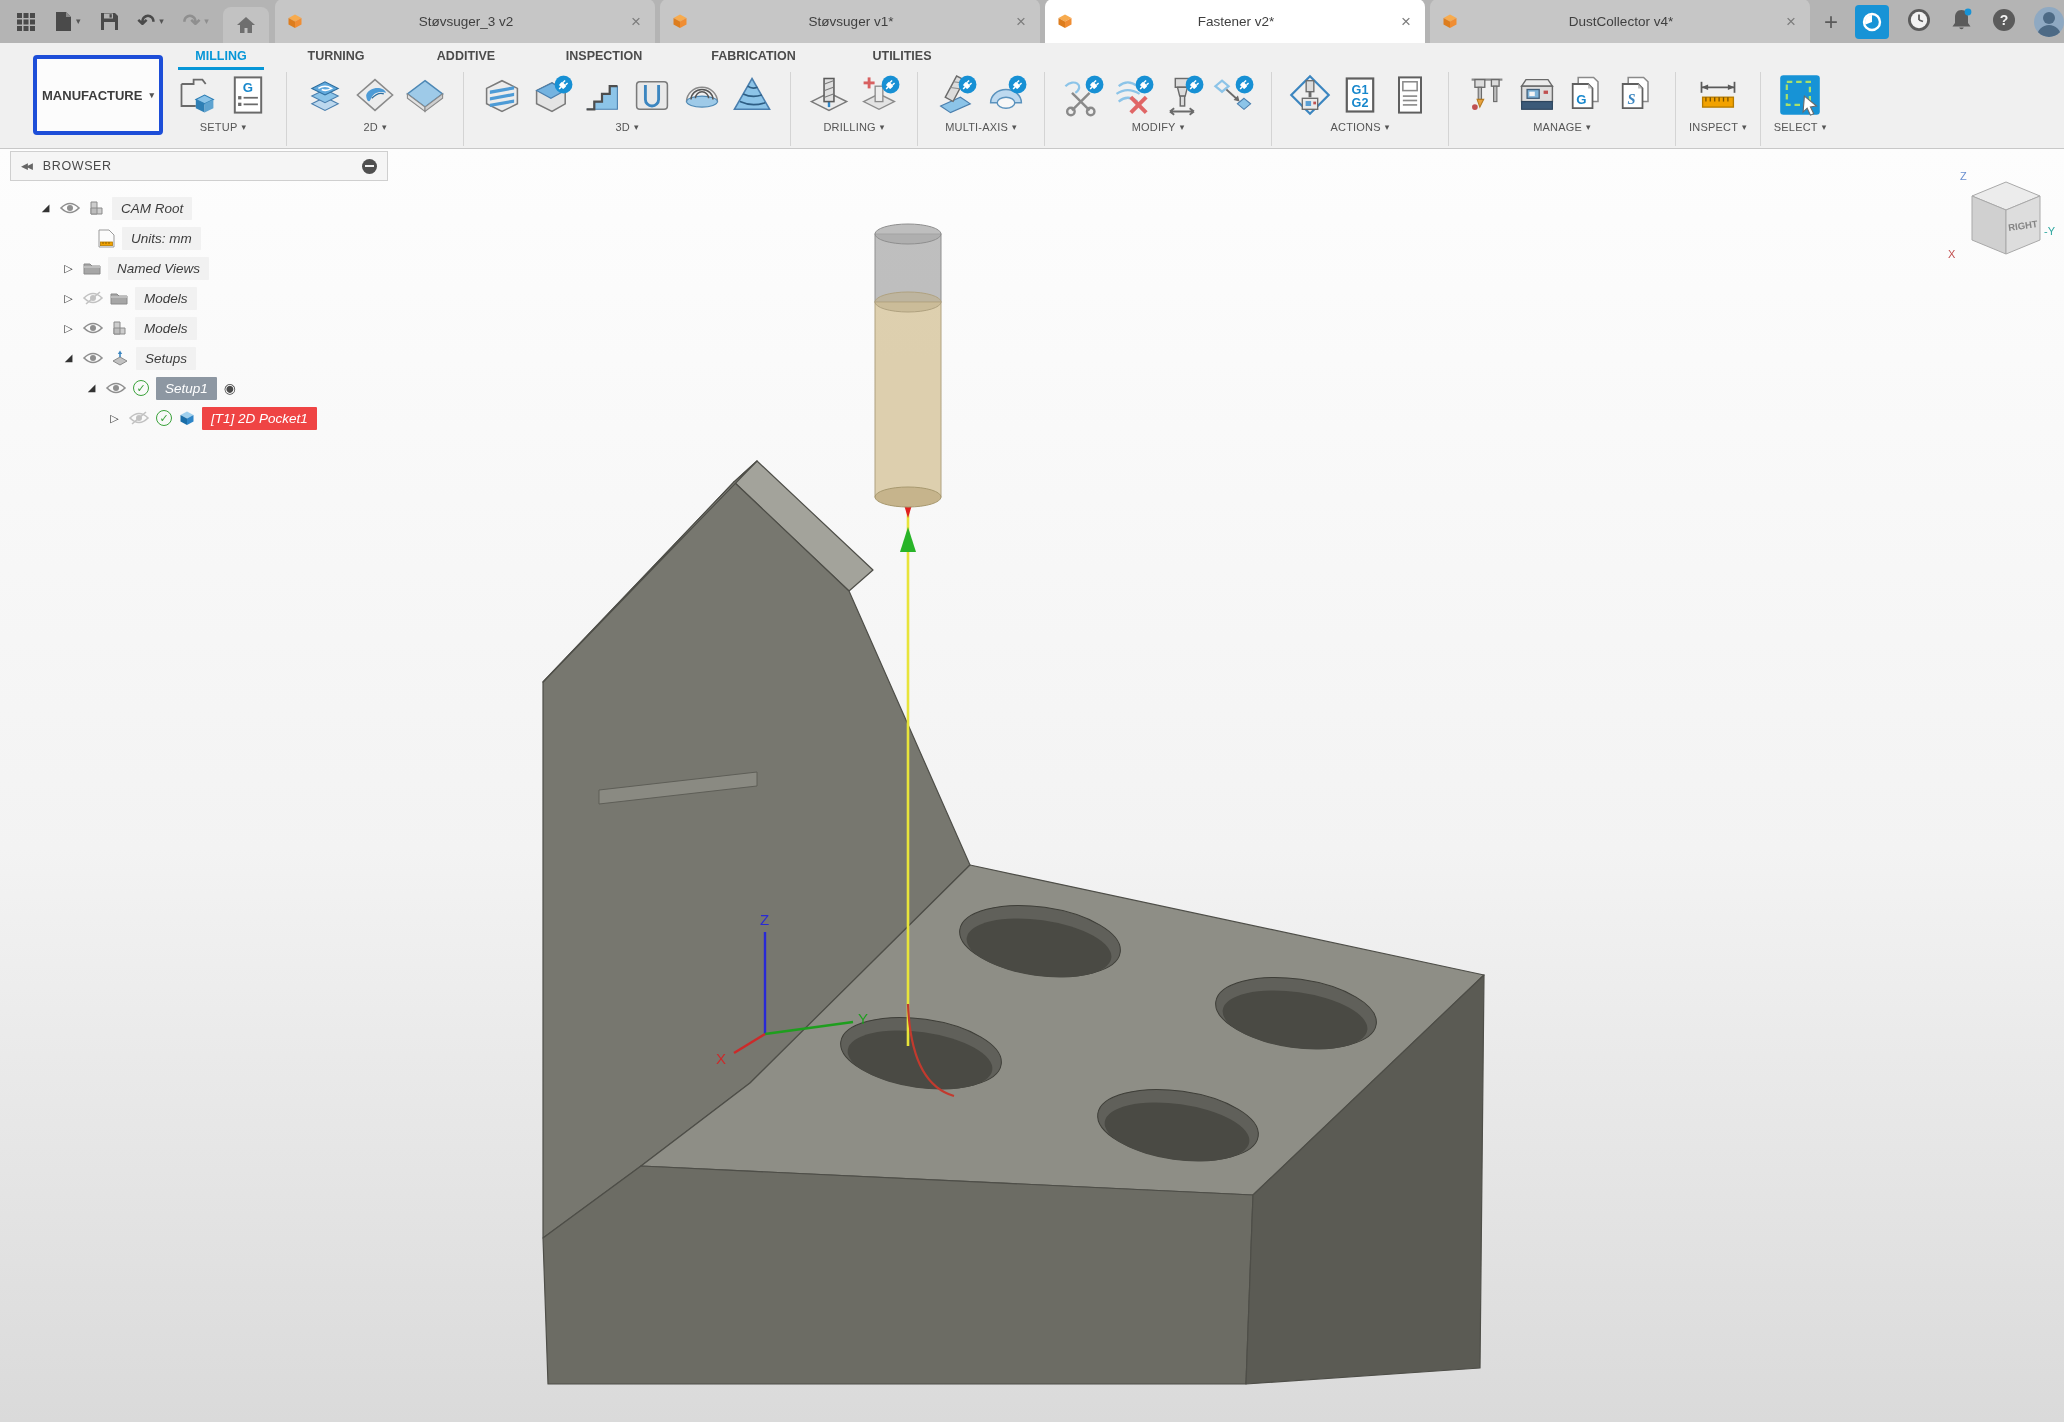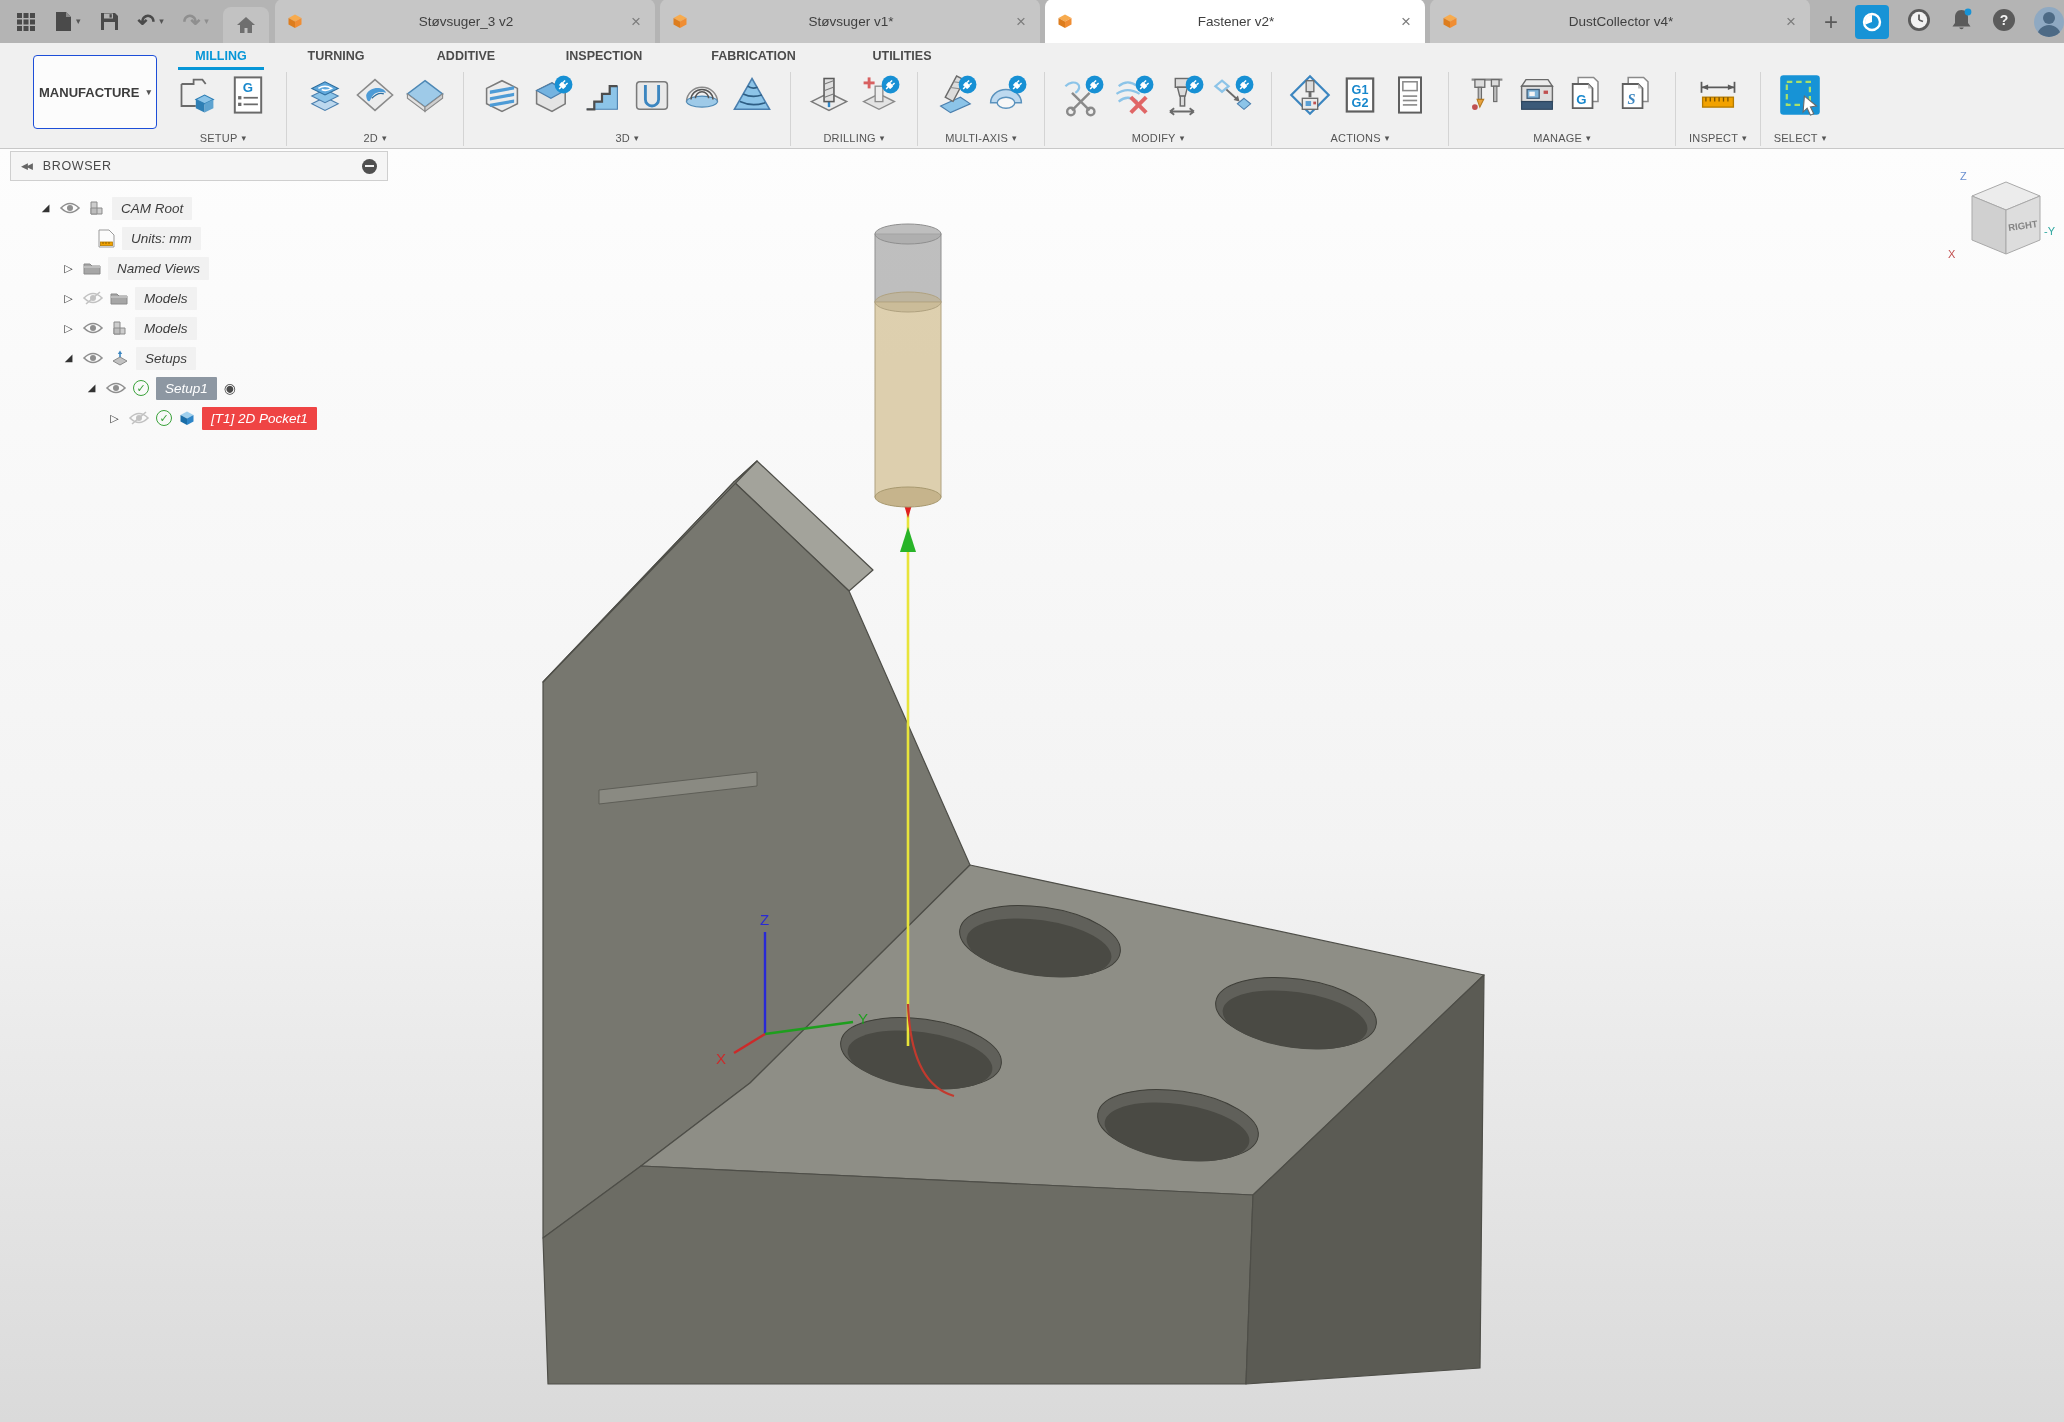--- a/index.html
+++ b/index.html
@@ -29,31 +29,31 @@
   .job-btn{width:34px;height:34px;border-radius:4px;background:#1793d6;display:flex;
            align-items:center;justify-content:center;}
   .avatar{width:30px;height:30px;border-radius:50%;background:#8fa9c2;overflow:hidden;position:relative;}
   .avatar .head{position:absolute;left:9px;top:5px;width:12px;height:12px;border-radius:50%;background:#4d6a85;}
   .avatar .body{position:absolute;left:3px;top:18px;width:24px;height:16px;border-radius:12px 12px 0 0;background:#4d6a85;}
 
   
   .ribbon{position:absolute;left:0;top:43px;width:2064px;height:105px;background:#f0f0f0;
           border-bottom:1px solid #c8c8c8;}
   .manufacture{position:absolute;left:33px;top:12px;width:122px;height:72px;background:#fcfcfc;
-               border:1px solid #1d4ed8;border-radius:4px;display:flex;align-items:center;
+               border:4px solid #1d4ed8;border-radius:4px;display:flex;align-items:center;
                justify-content:center;gap:7px;font-weight:bold;font-size:13px;color:#3c3c3c;}
   .ws-tabs{position:absolute;left:175px;top:3px;display:flex;gap:10px;height:20px;font-weight:bold;}
   .ws-tab{display:flex;align-items:center;justify-content:center;font-size:12.5px;color:#4b4b4b;position:relative;}
   .ws-tab.active{color:#0696d7;}
   .ws-tab.active .underline{position:absolute;left:3px;right:3px;bottom:-4px;height:3px;background:#0696d7;}
   .toolbar{position:absolute;left:173px;top:27px;display:flex;align-items:flex-start;}
   .tgroup{display:flex;flex-direction:column;align-items:center;}
   .ticons{display:flex;}
   .ticon{width:50px;height:50px;display:flex;align-items:center;justify-content:center;}
-  .tlabel{margin-top:12px;font-size:11px;color:#555;display:flex;gap:4px;align-items:center;letter-spacing:.2px;}
+  .tlabel{margin-top:1px;font-size:11px;color:#555;display:flex;gap:4px;align-items:center;letter-spacing:.2px;}
   .tsep{width:1px;background:#d4d4d4;height:74px;margin:2px 13px 0 13px;}
 
   
   .viewport{position:absolute;left:0;top:149px;width:2064px;height:1273px;
             background:linear-gradient(180deg,#fdfdfd 0%,#f3f3f3 55%,#dadada 100%);}
   .scene{position:absolute;left:0;top:0;}
 
   
   .browser{position:absolute;left:10px;top:151px;width:378px;z-index:6;}
   .b-header{height:28px;background:rgba(245,245,245,.96);border:1px solid #cfcfcf;

